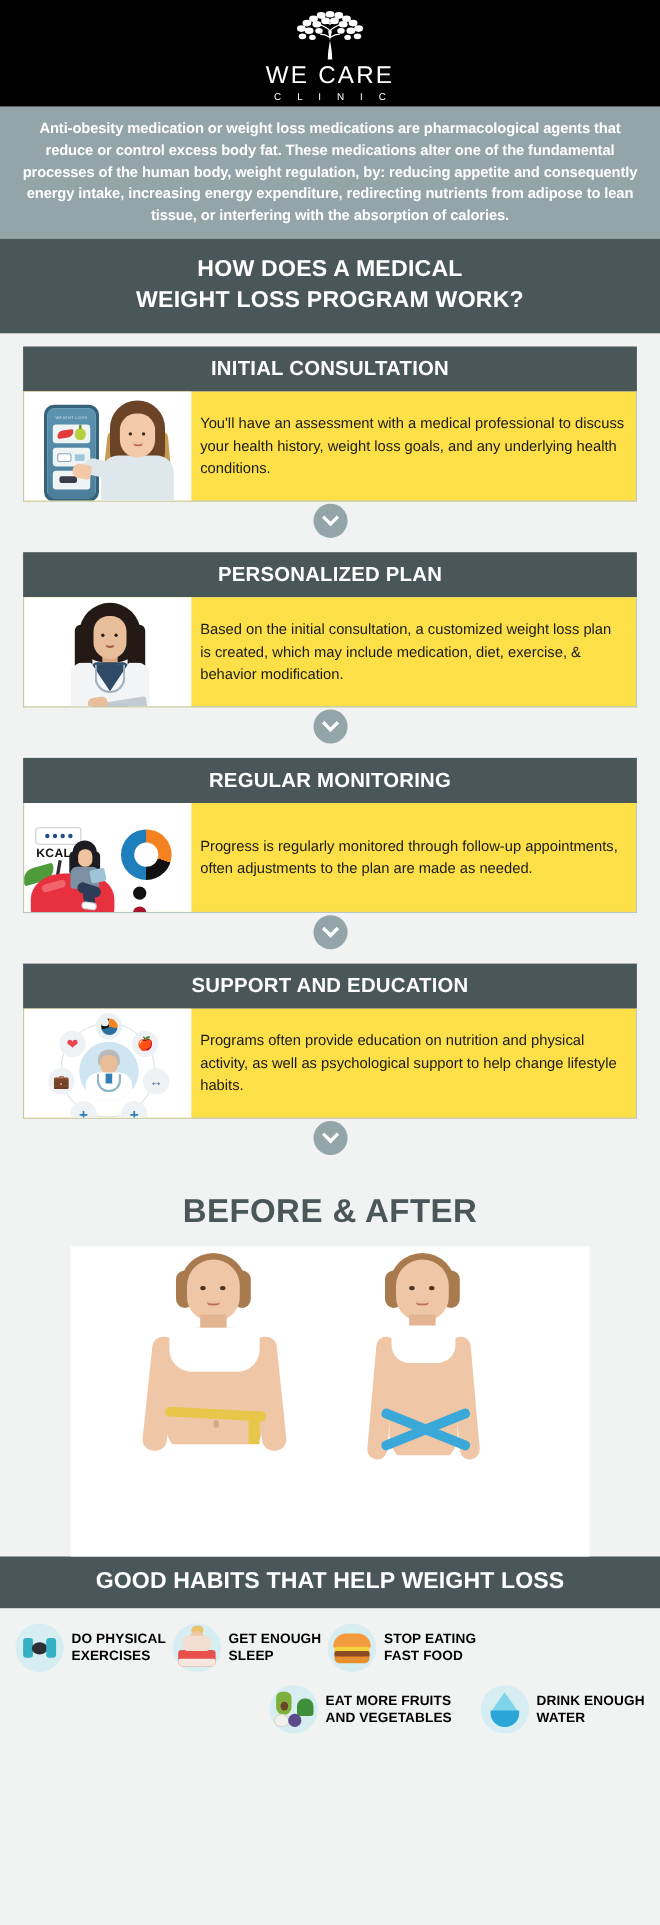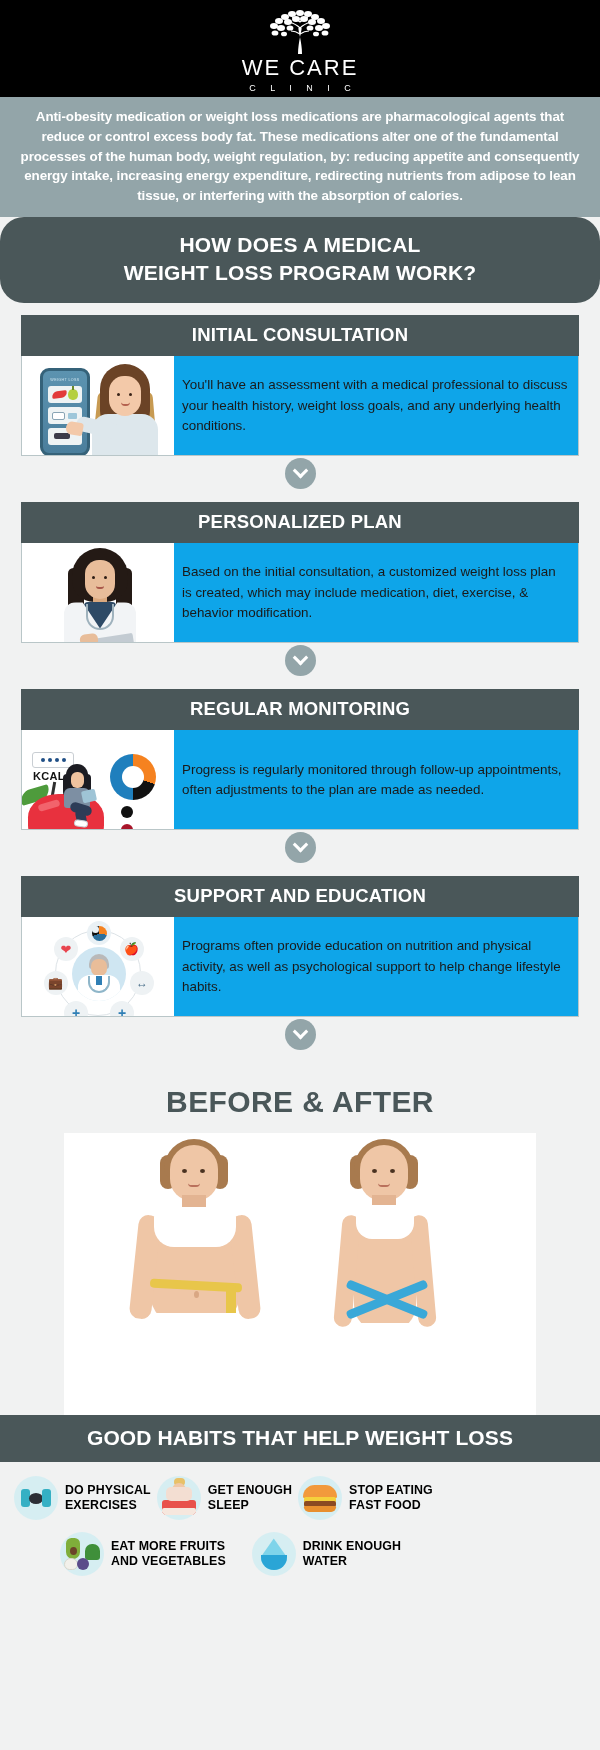--- a/index.html
+++ b/index.html
@@ -53,37 +53,36 @@
   
   .section-title {
     background: #4a5759;
     color: #ffffff;
     text-align: center;
     font-size: 21px;
     font-weight: bold;
     line-height: 1.34;
     padding: 14px 10px 16px 10px;
     letter-spacing: 0.2px;
-    border-radius: 24px;
   }
 
   
   .steps { padding: 12px 21px 0 21px; }
   .step { position: relative; margin-bottom: 0; }
   .step-head {
     background: #4a5759;
     color: #ffffff;
     text-align: center;
     font-size: 18.5px;
     font-weight: bold;
     letter-spacing: 0.2px;
     padding: 9px 6px 10px 6px;
   }
   .step-body {
-    background: #0ea5e9;
+    background: #fde047;
     border: 1px solid #b9c6c8;
     border-top: none;
     display: flex;
     align-items: stretch;
     min-height: 100px;
   }
   .step-art {
     width: 152px;
     flex: 0 0 152px;
     position: relative;
@@ -303,21 +302,21 @@
 
   
   .habits-title {
     background:#4a5759; color:#ffffff; text-align:center;
     font-size:21px; font-weight:bold; padding:11px 6px 12px 6px;
     letter-spacing:0.1px;
   }
   .habits { padding: 14px 14px 0 14px; }
   .habit-row { display:flex; }
   .habit-row.r1 { justify-content:flex-start; gap:6px; }
-  .habit-row.r2 { justify-content:flex-start; gap:26px; padding-left:46px; padding-top:12px; }
+  .habit-row.r2 { justify-content:flex-end; gap:26px; padding-left:46px; padding-top:12px; }
   .habit { display:flex; align-items:center; gap:7px; }
   .habit .hi {
     width:44px; height:44px; border-radius:50%;
     background:#d6eef2; display:flex; align-items:center; justify-content:center;
     flex:0 0 44px; position:relative; overflow:hidden;
   }
   .habit .hl {
     font-size:12.4px; font-weight:bold; color:#000000;
     line-height:1.22; letter-spacing:0.1px; white-space:pre-line;
   }

